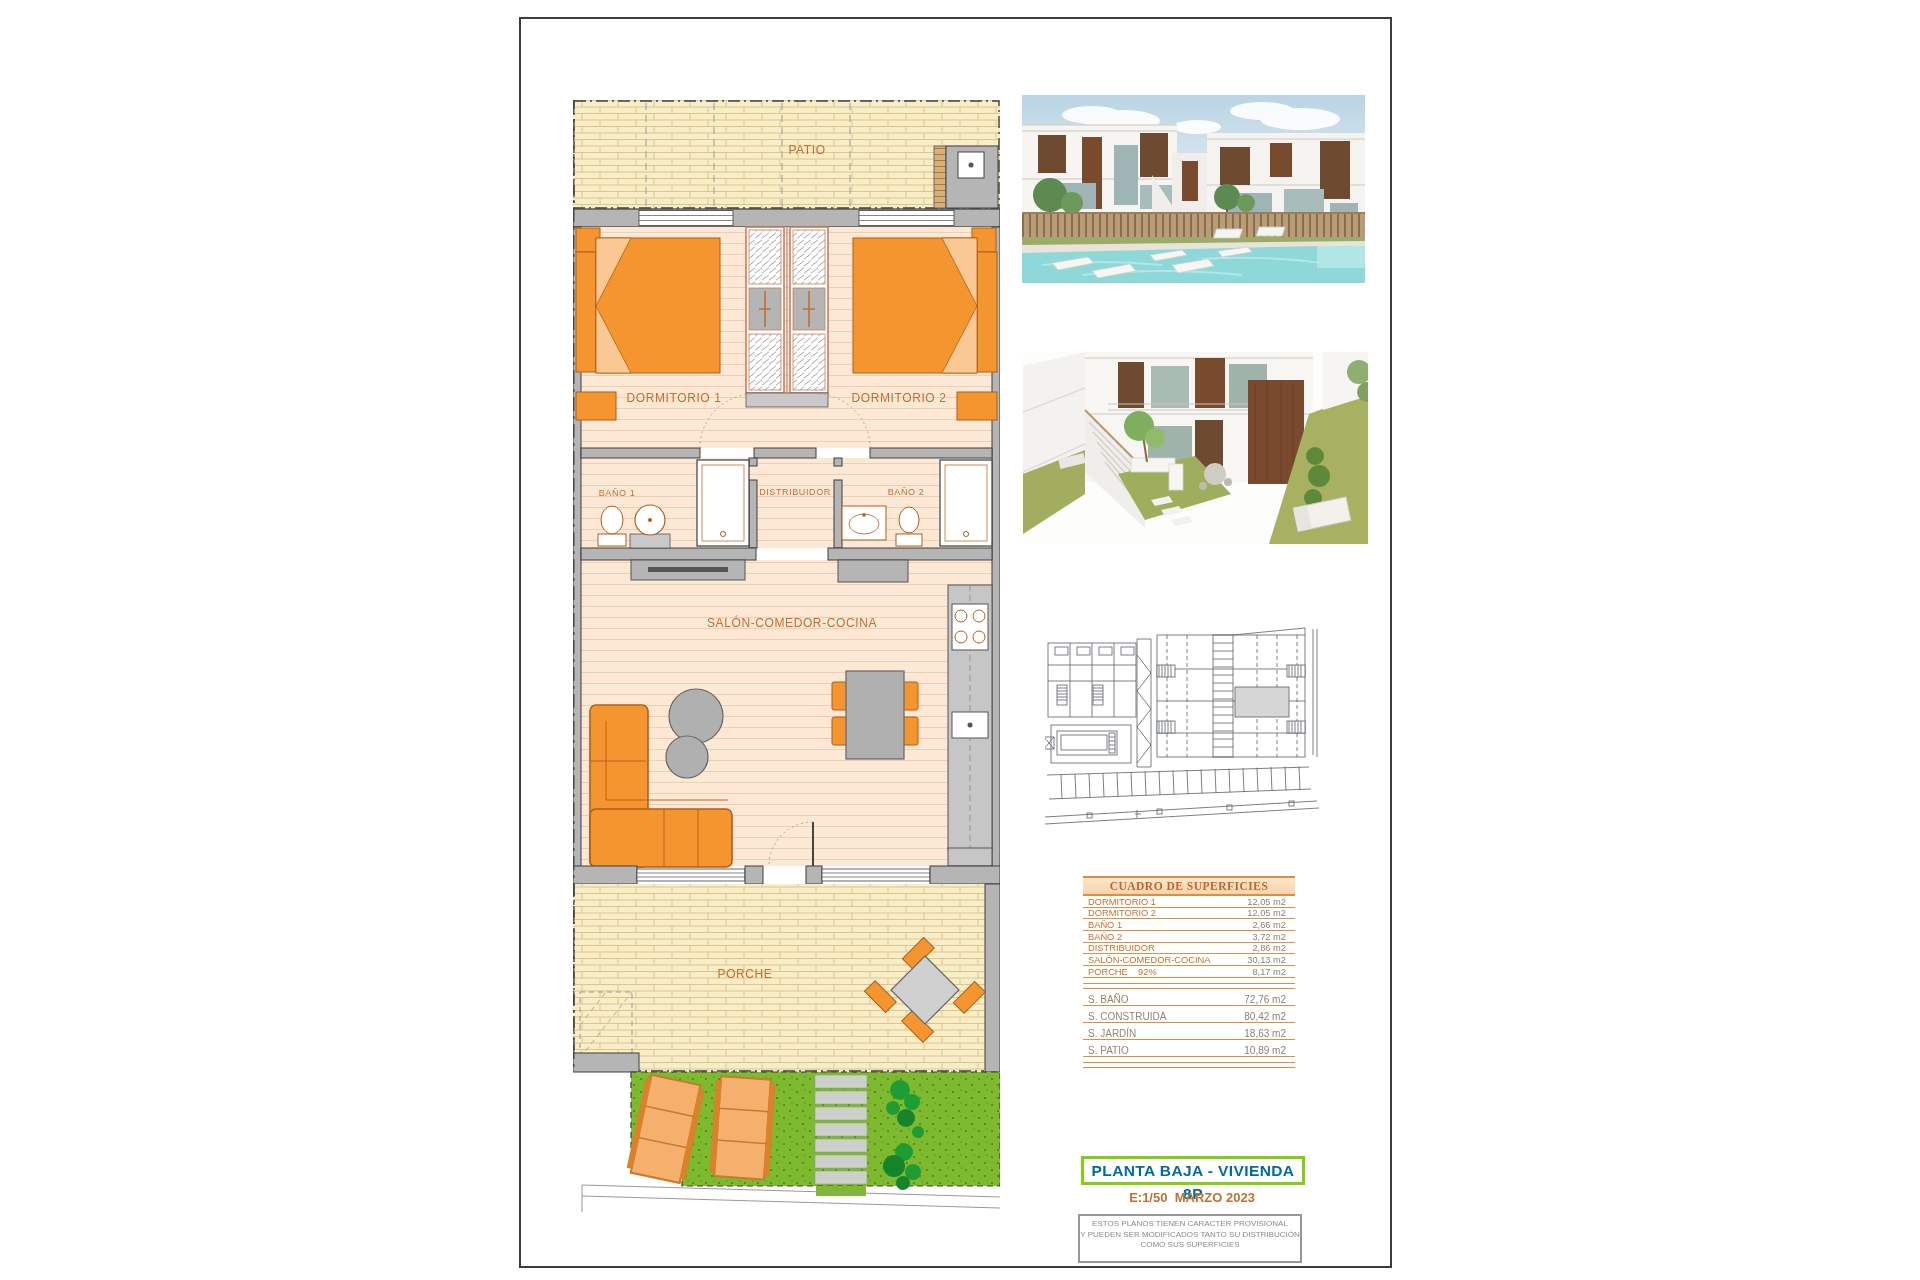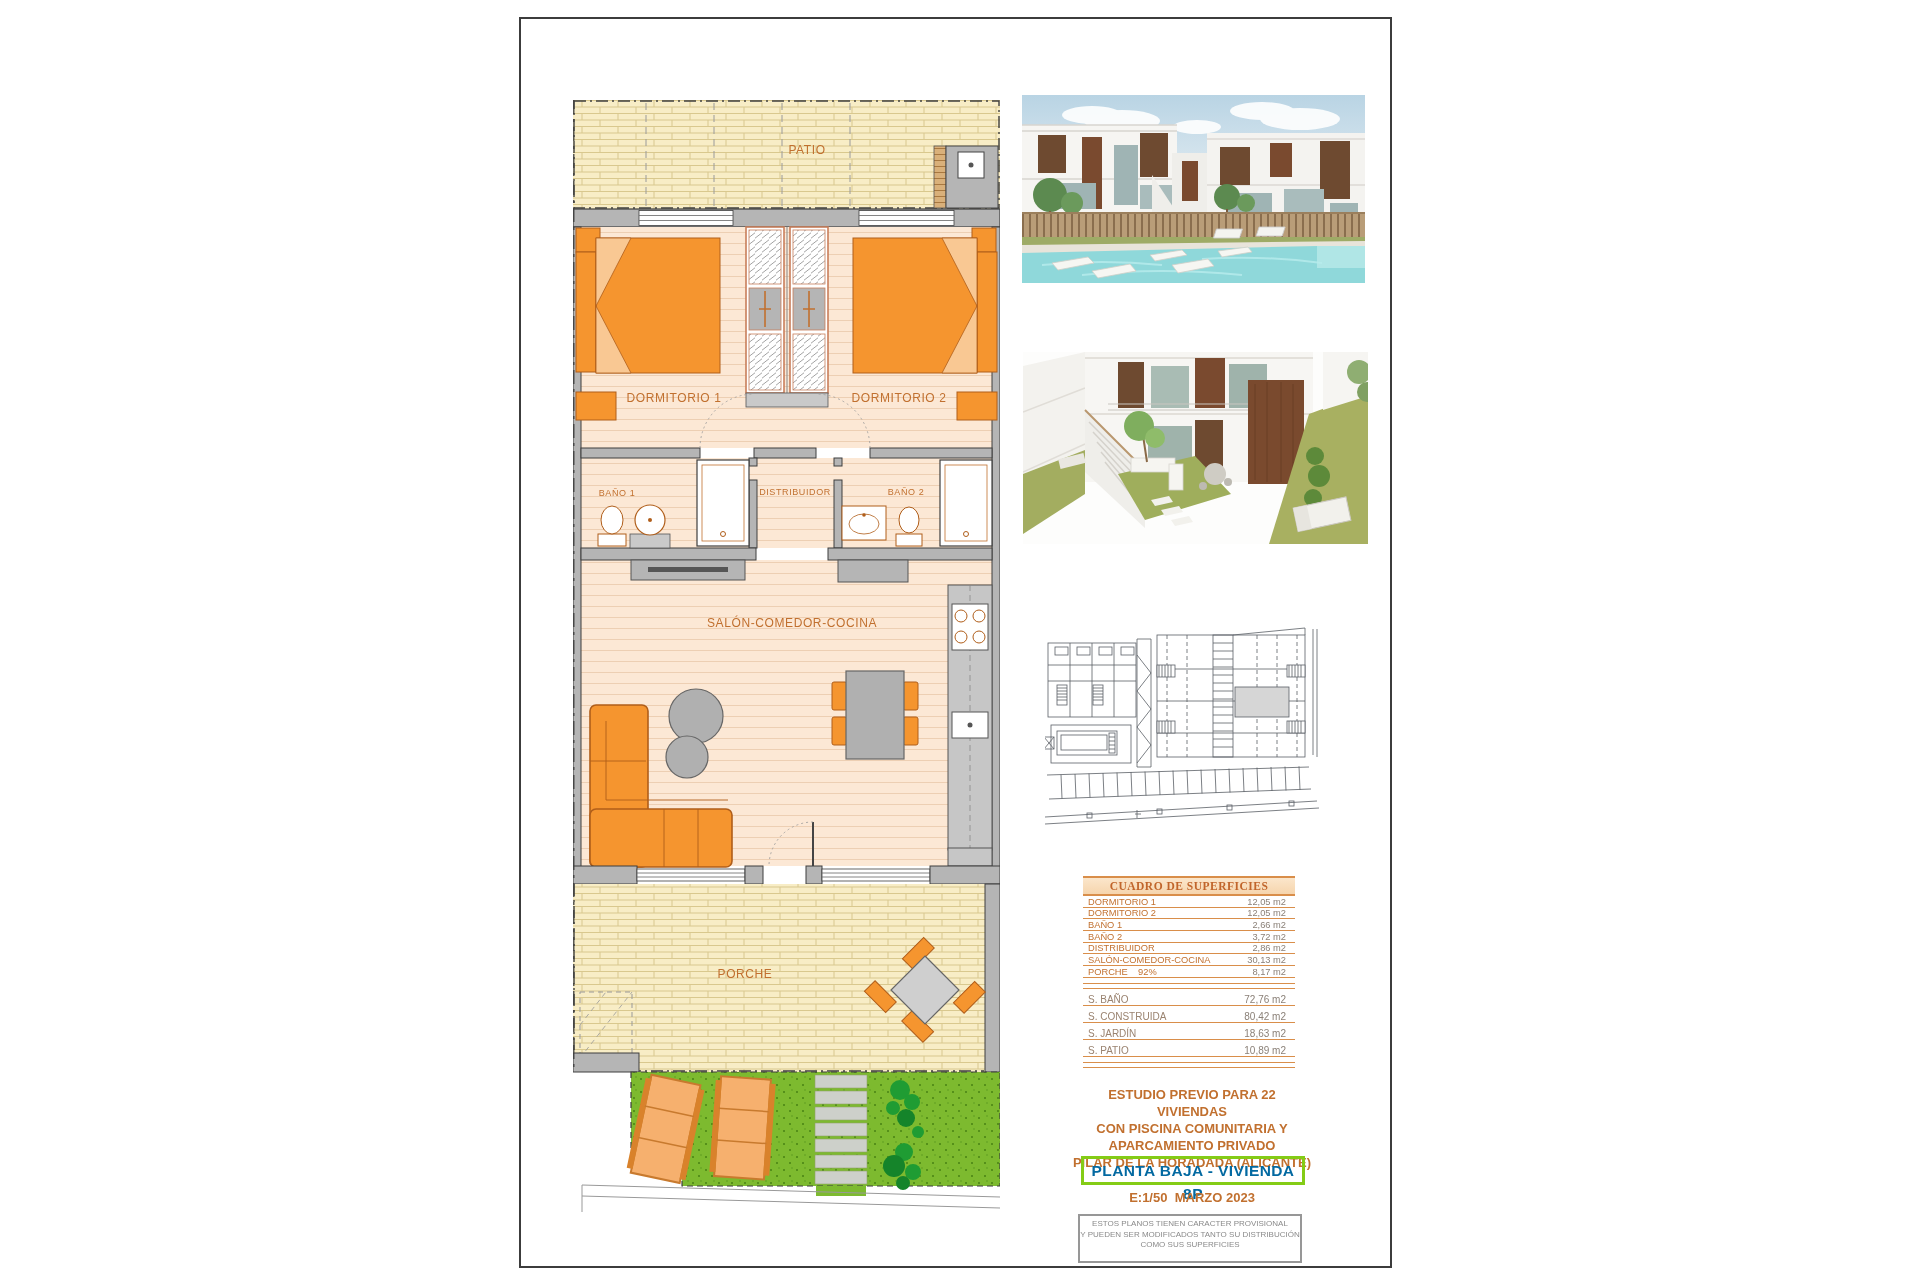--- a/index.html
+++ b/index.html
@@ -495,26 +495,20 @@
         <span class="lbl">S. JARDÍN</span>
         <span class="val">18,63 m2</span>
       </div>
     <div class="tbl-total">
         <span class="lbl">S. PATIO</span>
         <span class="val">10,89 m2</span>
       </div>
     <div class="tbl-dbl"></div>
   </div>
 
-  <div class="project-lines">
-    <div>ESTUDIO PREVIO PARA 22 VIVIENDAS</div>
-    <div>CON PISCINA COMUNITARIA Y</div>
-    <div>APARCAMIENTO PRIVADO</div>
-    <div>PILAR DE LA HORADADA (ALICANTE)</div>
-  </div>
   <div class="plan-name-box">PLANTA BAJA - VIVIENDA 8P</div>
   <div class="scale-date">E:1/50  MARZO 2023</div>
   <div class="disclaimer">
     <div>ESTOS PLANOS TIENEN CARACTER PROVISIONAL</div>
     <div>Y PUEDEN SER MODIFICADOS TANTO SU DISTRIBUCIÓN</div>
     <div>COMO SUS SUPERFICIES</div>
   </div>
 </div>
 
 </body></html>

